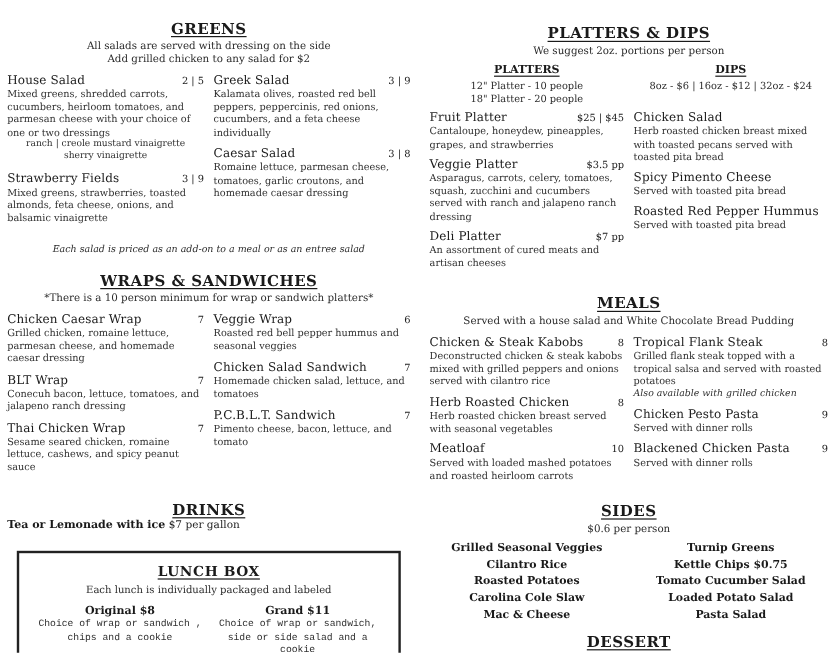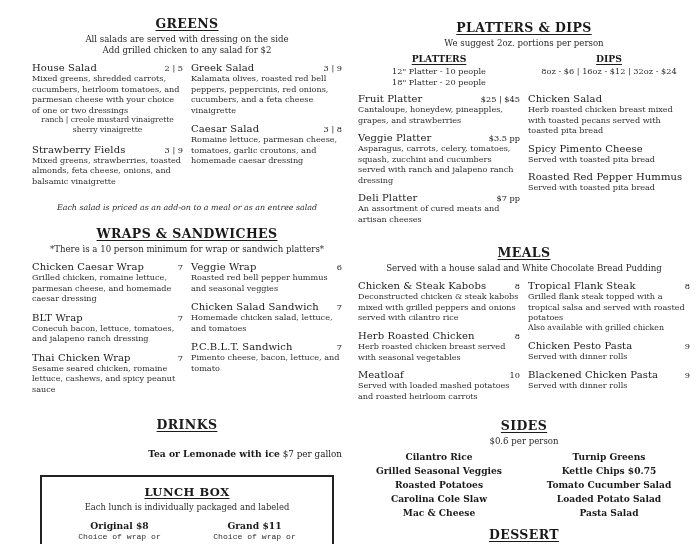--- a/index.html
+++ b/index.html
@@ -5,21 +5,21 @@
   * { box-sizing: border-box; margin: 0; padding: 0; }
   html, body {
     width: 700px; height: 544px;
     background: #ffffff;
     font-family: "DejaVu Serif", "Liberation Serif", serif;
     color: #1a1a1a;
     overflow: hidden;
   }
   .page { position: relative; width: 700px; height: 544px; display: flex; }
   .col { width: 350px; padding: 0 10px; position: relative; }
-  .col-left { padding-left: 32px; padding-right: 8px; }
+  .col-left { padding-left: 6px; padding-right: 8px; }
   .col-right { padding-left: 8px; padding-right: 10px; }
 
   .section-title {
     text-align: center;
     font-weight: bold;
     font-size: 12.5px;
     letter-spacing: 0.4px;
     text-decoration: underline;
     text-underline-offset: 2px;
     font-family: "DejaVu Serif", "Liberation Serif", serif;
@@ -69,20 +69,21 @@
     color: #1a1a1a;
   }
   .item-desc {
     font-size: 8.1px;
     line-height: 1.3;
     color: #2f2f2f;
     margin-top: 0px;
   }
   .item-note {
     font-size: 7.8px;
+    font-style: italic;
     line-height: 1.3;
     color: #2f2f2f;
   }
   .dressings {
     font-size: 7.6px;
     line-height: 1.35;
     text-align: center;
     color: #2f2f2f;
     padding: 0 6px;
   }
@@ -94,23 +95,23 @@
   }
 
   .list-center {
     text-align: center;
     font-weight: bold;
     font-size: 9.1px;
     line-height: 1.55;
   }
 
   .drinks-line {
-    text-align: right;
+    text-align: left;
     font-size: 9px;
-    margin-top: 16px;
+    margin-top: 0;
   }
   .drinks-line b { font-size: 9.2px; }
   .drinks-line span.p { font-weight: normal; font-size: 8.8px; }
 
   .lunchbox {
     border: 2.5px solid #222;
     margin: 10px 8px 0 8px;
     padding: 8px 10px 11px 10px;
   }
   .lb-title {
@@ -172,21 +173,21 @@
             </div>
             <div class="item-desc">Mixed greens, strawberries, toasted almonds, feta cheese, onions, and balsamic vinaigrette</div>
           </div>
         </div>
         <div>
           <div class="item">
             <div class="item-head">
               <span class="item-name">Greek Salad</span>
               <span class="item-price">3 | 9</span>
             </div>
-            <div class="item-desc">Kalamata olives, roasted red bell peppers, peppercinis, red onions, cucumbers, and a feta cheese vinaigrette</div>
+            <div class="item-desc">Kalamata olives, roasted red bell peppers, peppercinis, red onions, cucumbers, and a feta cheese individually</div>
           </div>
           <div class="item mt8">
             <div class="item-head">
               <span class="item-name">Caesar Salad</span>
               <span class="item-price">3 | 8</span>
             </div>
             <div class="item-desc">Romaine lettuce, parmesan cheese, tomatoes, garlic croutons, and homemade caesar dressing</div>
           </div>
         </div>
       </div>
@@ -391,22 +392,22 @@
           </div>
         </div>
       </div>
     </div>
 
     <div class="mt10">
       <div class="section-title">SIDES</div>
       <div class="section-sub">$0.6 per person</div>
       <div class="two mt3">
         <div class="list-center">
+          <div>Grilled Seasonal Veggies</div>
           <div>Cilantro Rice</div>
-          <div>Grilled Seasonal Veggies</div>
           <div>Roasted Potatoes</div>
           <div>Carolina Cole Slaw</div>
           <div>Mac &amp; Cheese</div>
         </div>
         <div class="list-center">
           <div>Turnip Greens</div>
           <div>Kettle Chips $0.75</div>
           <div>Tomato Cucumber Salad</div>
           <div>Loaded Potato Salad</div>
           <div>Pasta Salad</div>

